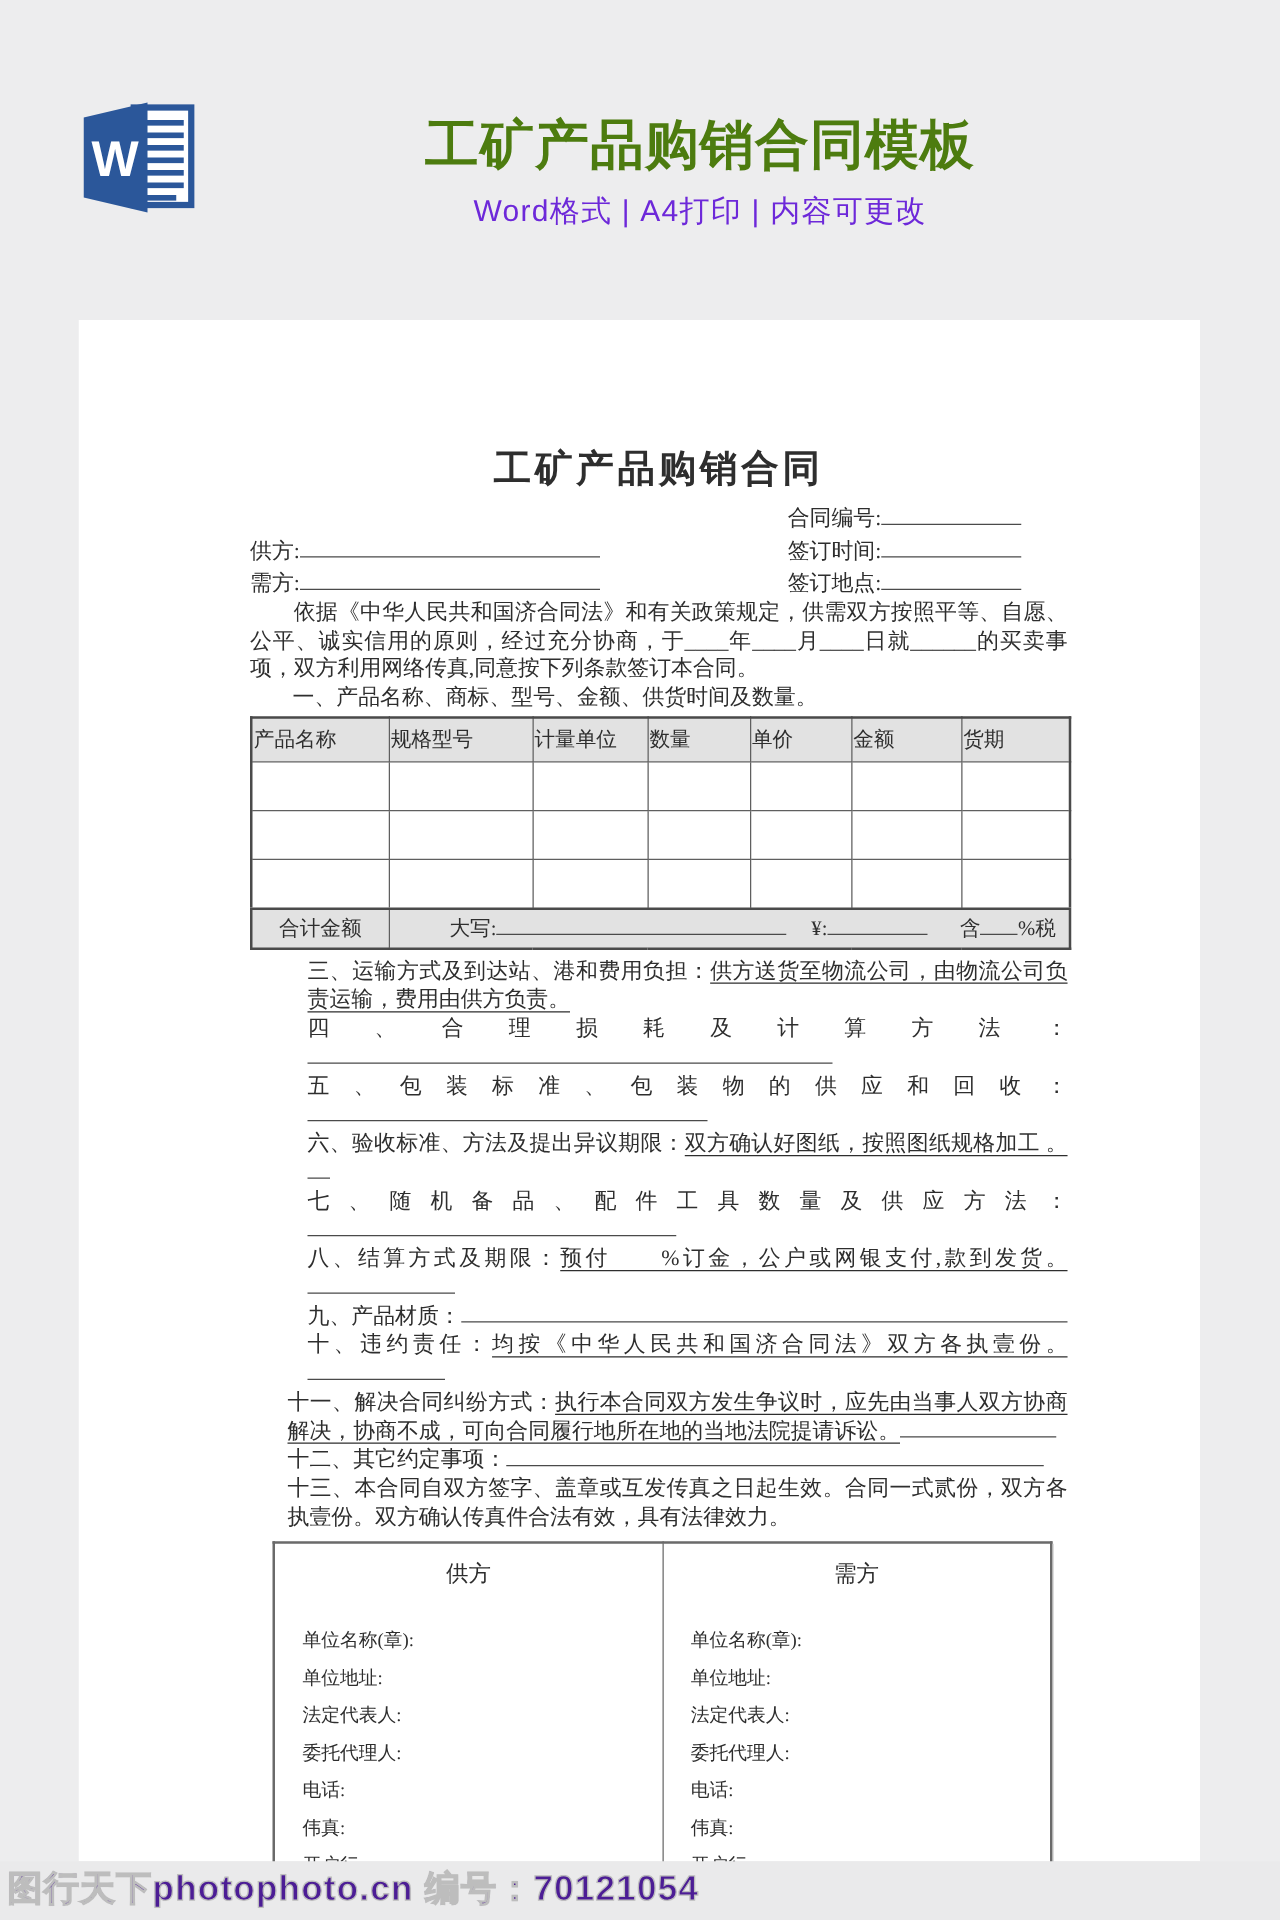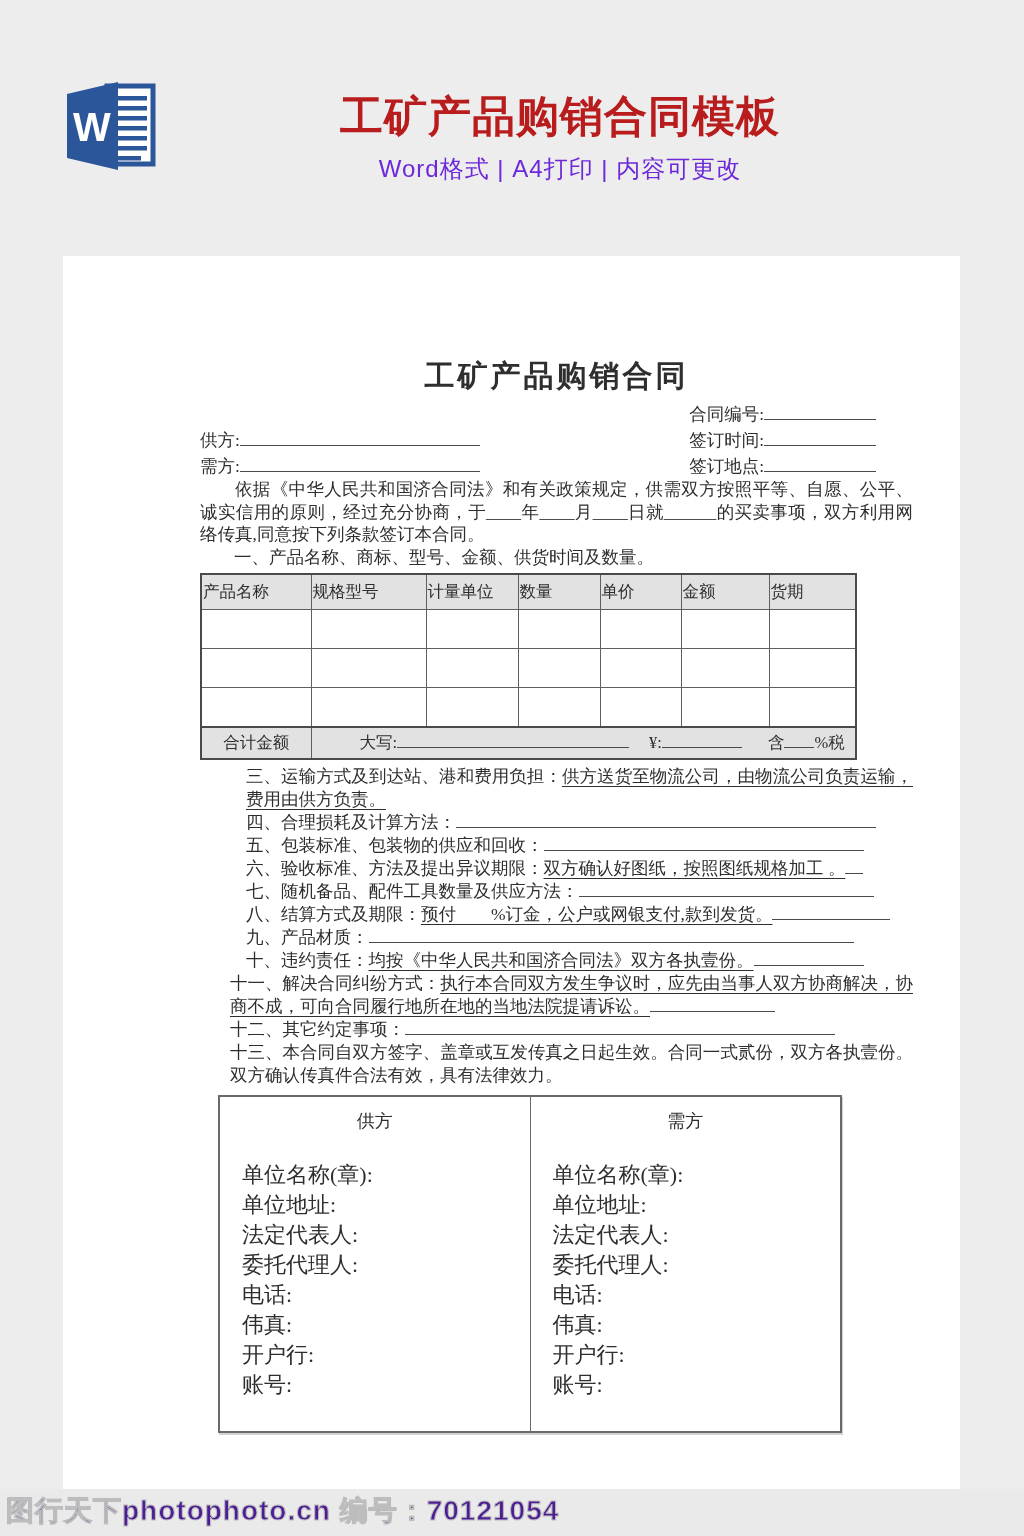--- a/index.html
+++ b/index.html
@@ -9,26 +9,26 @@
     font-family:"Liberation Serif","DejaVu Serif",serif;
     color:#2e2e2e;
   }
   
   .brand{position:absolute;left:0;top:0;width:1024px;height:230px;}
   .word-icon{position:absolute;left:60px;top:72px;}
   .brand-text{
     position:absolute;left:280px;top:92px;width:560px;text-align:center;
     font-family:"Liberation Sans","DejaVu Sans",sans-serif;
   }
-  .brand-title{font-size:43px;font-weight:bold;color:#b91c1c;letter-spacing:1px;line-height:48px;}
+  .brand-title{font-size:43px;font-weight:bold;color:#4d7c0f;letter-spacing:1px;line-height:48px;}
   .brand-sub{margin-top:13px;font-size:24px;color:#6d28d9;letter-spacing:1px;}
   
   .page{
     position:absolute;left:63px;top:256px;width:897px;height:1233px;background:#ffffff;
-    box-sizing:border-box;padding:100px 47px 0 137px;
+    box-sizing:border-box;padding:100px 106px 0 137px;
   }
   .doc-title{text-align:center;font-size:30px;font-weight:bold;letter-spacing:3px;line-height:40px;}
   .meta{margin-top:4px;font-size:17.5px;}
   .meta-row{display:flex;justify-content:space-between;height:26px;align-items:flex-end;}
   .meta-right{margin-right:37px;white-space:nowrap;}
   .meta-left{white-space:nowrap;}
   .fill{display:inline-block;border-bottom:1px solid #4a4a4a;height:15px;vertical-align:baseline;}
   .fill-w240{width:240px;} .fill-w112{width:112px;}
   .intro{margin-top:0;font-size:17.5px;line-height:22.5px;text-align:justify;text-indent:2em;}
   .clause-one{margin-left:34px;font-size:17.5px;line-height:23px;}
@@ -46,21 +46,21 @@
   .clause{padding-left:46px;text-align:justify;}
   .clause.wide-num{padding-left:30px;}
   .u{text-decoration:underline;text-underline-offset:4px;}
   .clause .fill{height:15px;}
   
   table.sign{margin-top:8px;margin-left:18px;width:624px;height:338px;border-collapse:collapse;
     border:2px solid #6a6a6a;box-shadow:1px 2px 0 rgba(0,0,0,0.18);}
   table.sign td{width:50%;border:1px solid #6a6a6a;vertical-align:top;box-sizing:border-box;
     padding:12px 0 0 22px;}
   .sign-title{text-align:center;font-size:18px;line-height:24px;margin-bottom:27px;margin-right:22px;}
-  .sign-field{line-height:30px;font-size:22px;}
+  .sign-field{line-height:30px;font-size:15px;}
   
   .watermark-bar{position:absolute;left:0;top:1489px;width:1024px;height:47px;background:#eaeaeb;}
   .watermark-text{
     position:absolute;left:6px;top:3px;
     font-family:"Liberation Sans","DejaVu Sans",sans-serif;
     font-size:28px;font-weight:bold;letter-spacing:1px;
     color:#4c1d95;-webkit-text-stroke:1px #bdbdbd;
     text-shadow:0 0 1px #c6c6c6;
   }
 </style>

